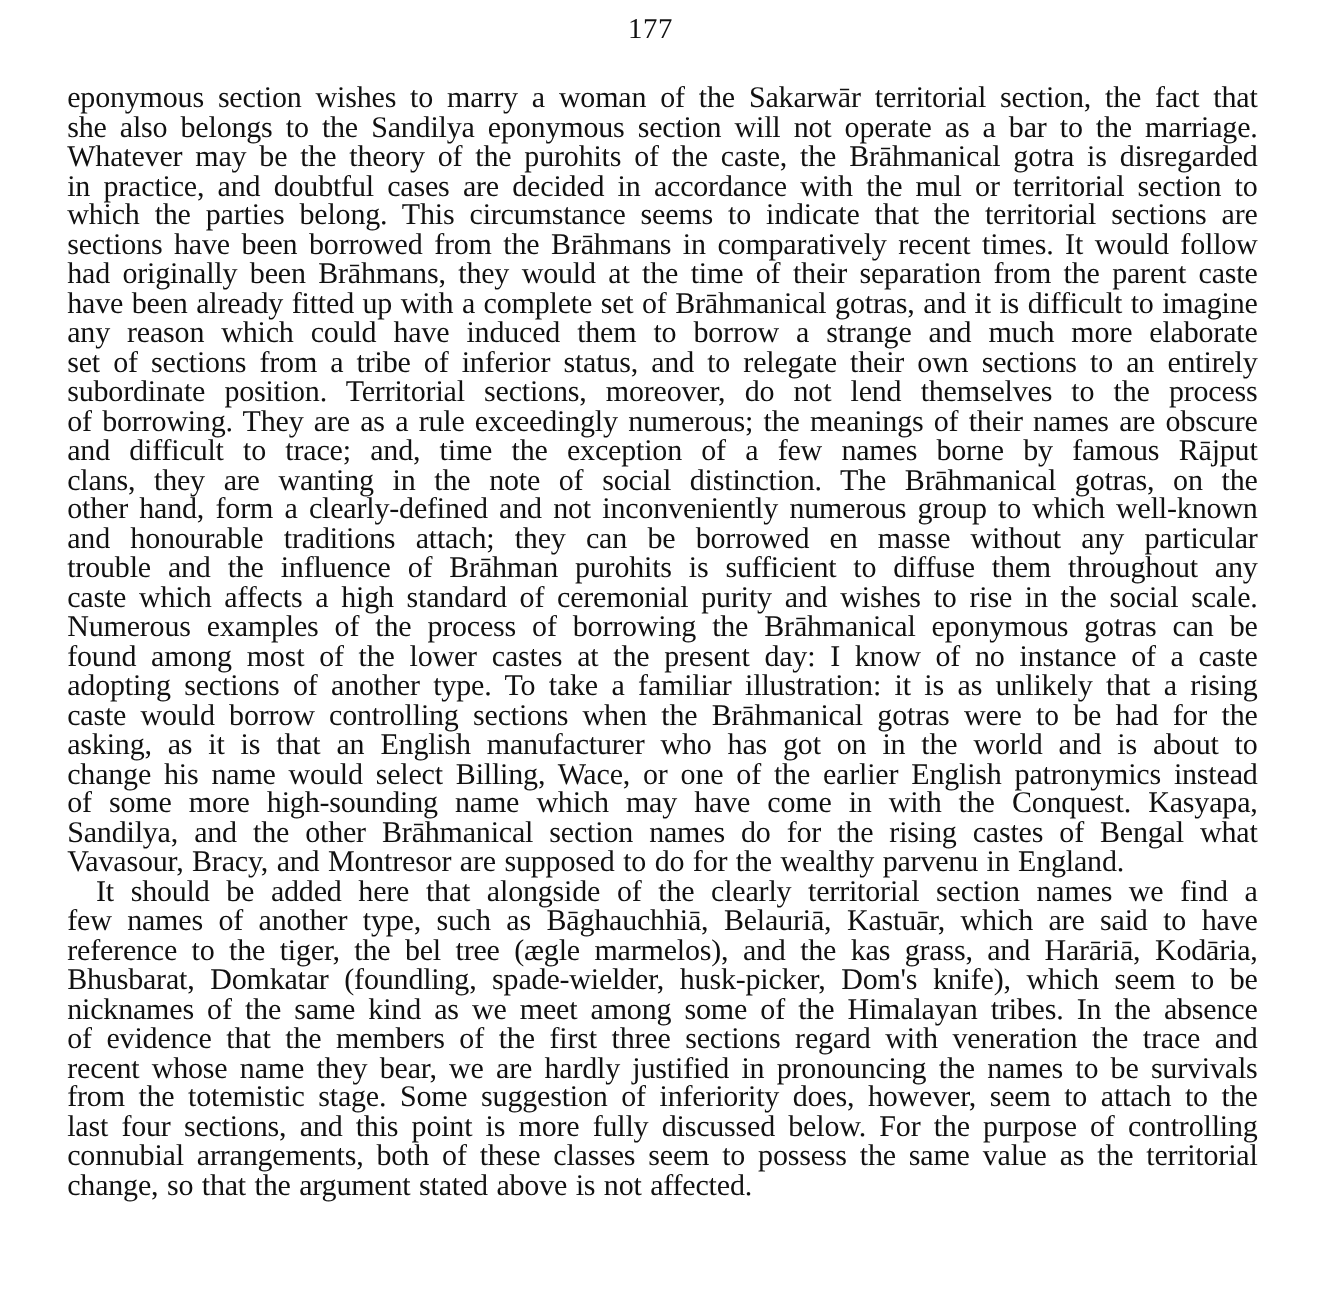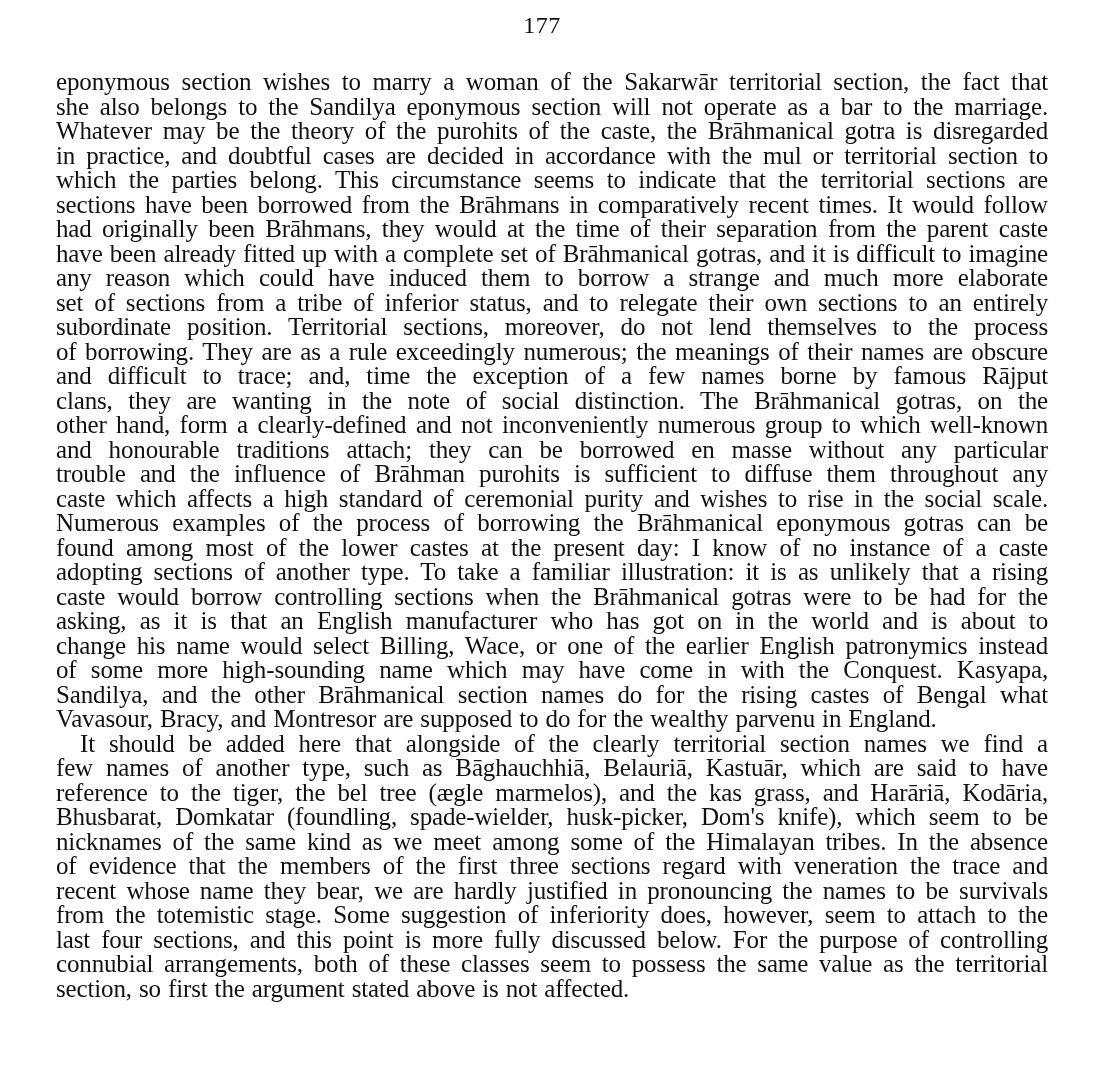--- a/index.html
+++ b/index.html
@@ -50,16 +50,16 @@
         <div class="line indent">It should be added here that alongside of the clearly territorial section names we find a</div>
         <div class="line">few names of another type, such as Bāghauchhiā, Belauriā, Kastuār, which are said to have</div>
         <div class="line">reference to the tiger, the bel tree (ægle marmelos), and the kas grass, and Harāriā, Kodāria,</div>
         <div class="line">Bhusbarat, Domkatar (foundling, spade-wielder, husk-picker, Dom's knife), which seem to be</div>
         <div class="line">nicknames of the same kind as we meet among some of the Himalayan tribes. In the absence</div>
         <div class="line">of evidence that the members of the first three sections regard with veneration the trace and</div>
         <div class="line">recent whose name they bear, we are hardly justified in pronouncing the names to be survivals</div>
         <div class="line">from the totemistic stage. Some suggestion of inferiority does, however, seem to attach to the</div>
         <div class="line">last four sections, and this point is more fully discussed below. For the purpose of controlling</div>
         <div class="line">connubial arrangements, both of these classes seem to possess the same value as the territorial</div>
-        <div class="line last">section, so first the argument stated above is not affected.</div>
+        <div class="line last">change, so that the argument stated above is not affected.</div>
       </div>
     </div>
 </div>
 
 </body></html>

